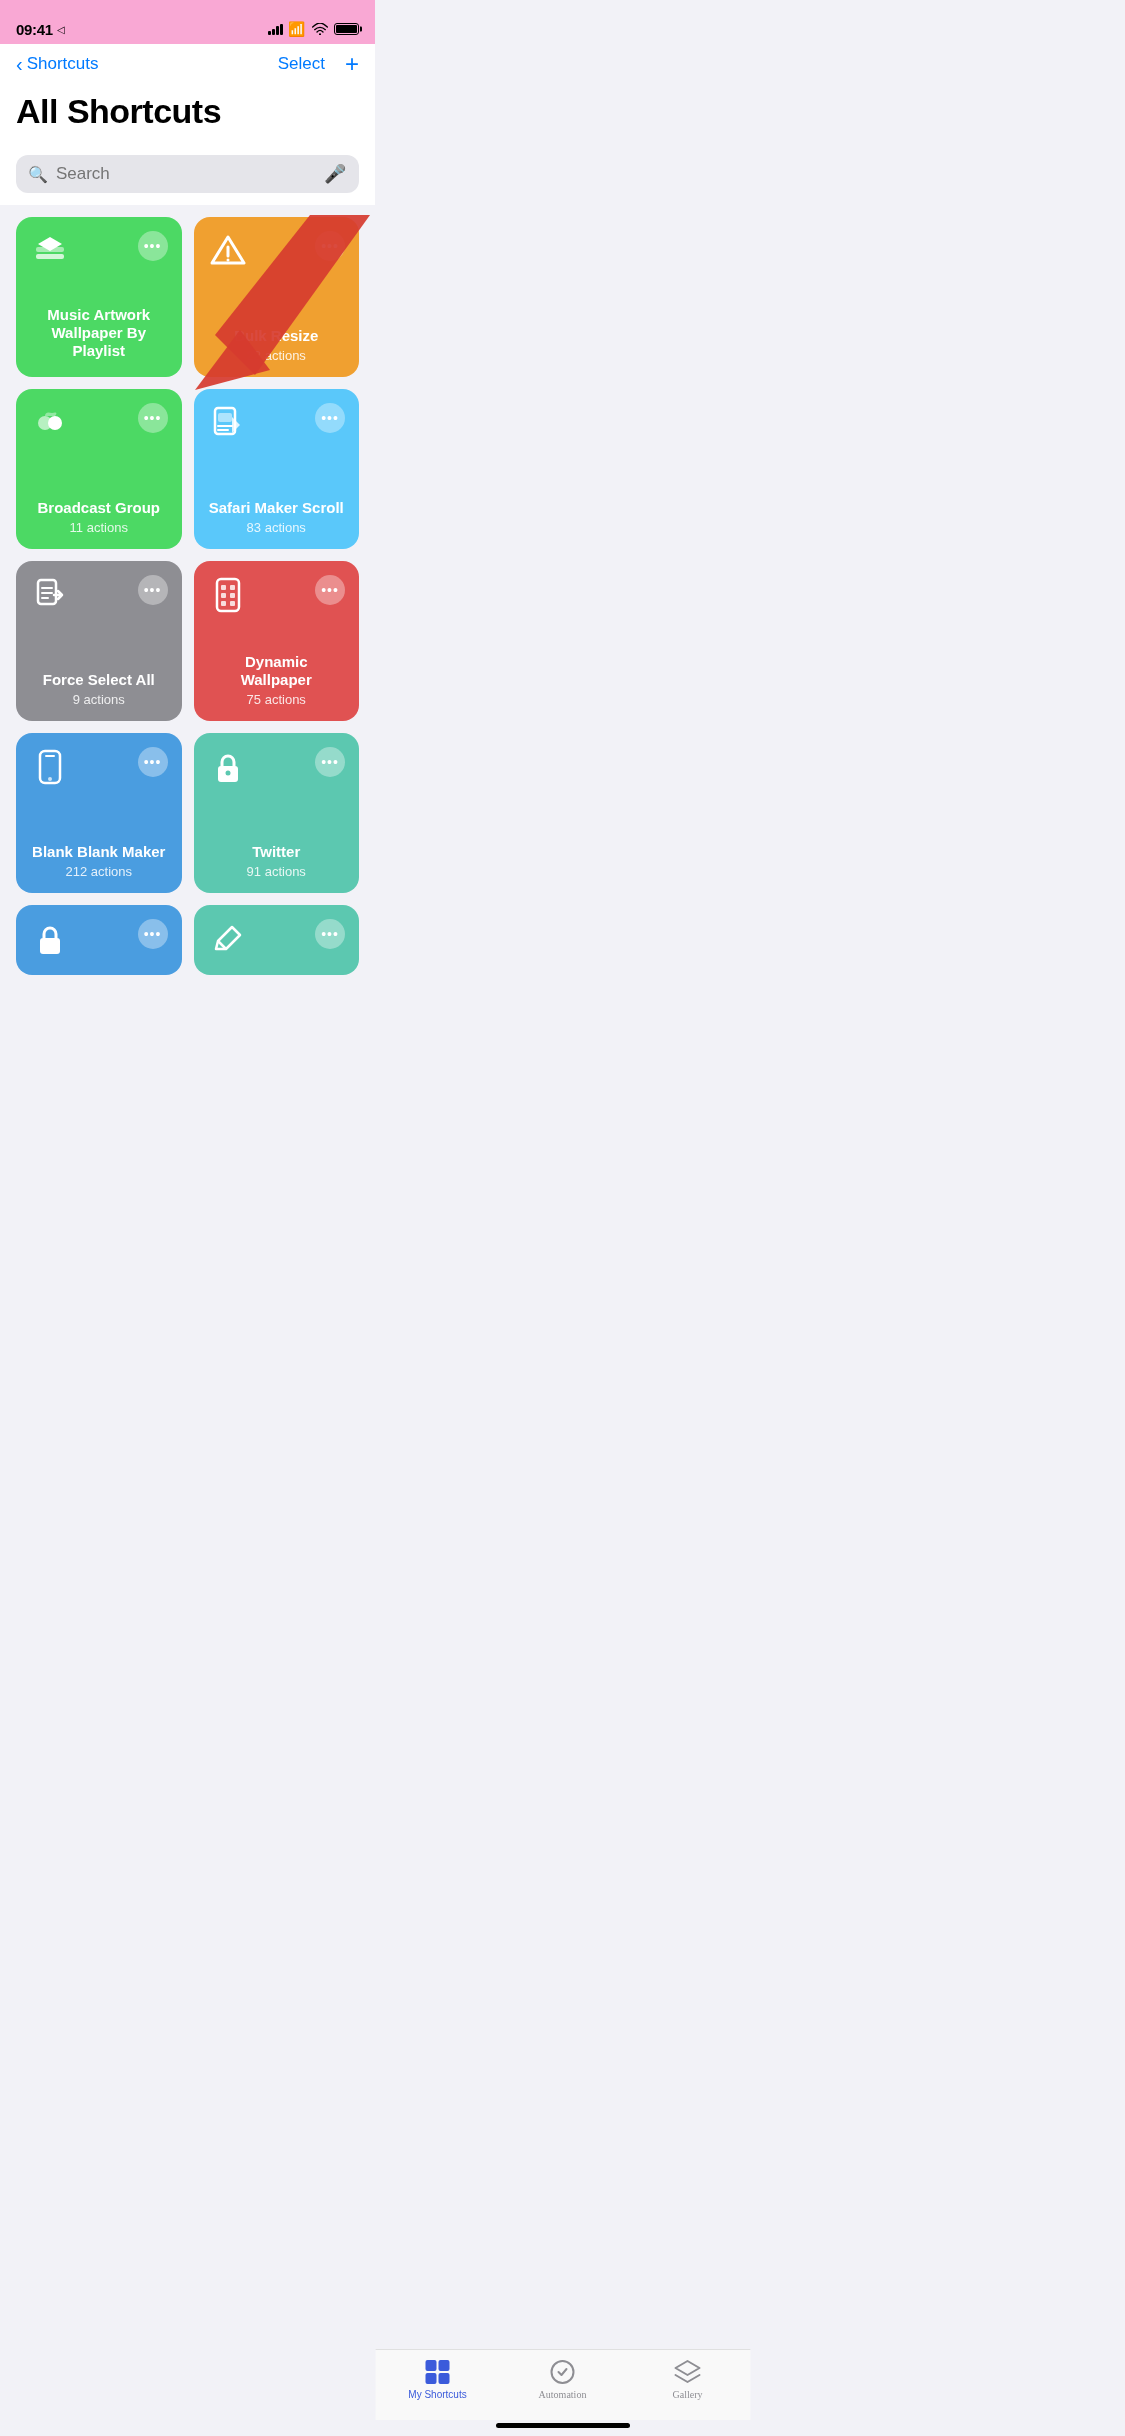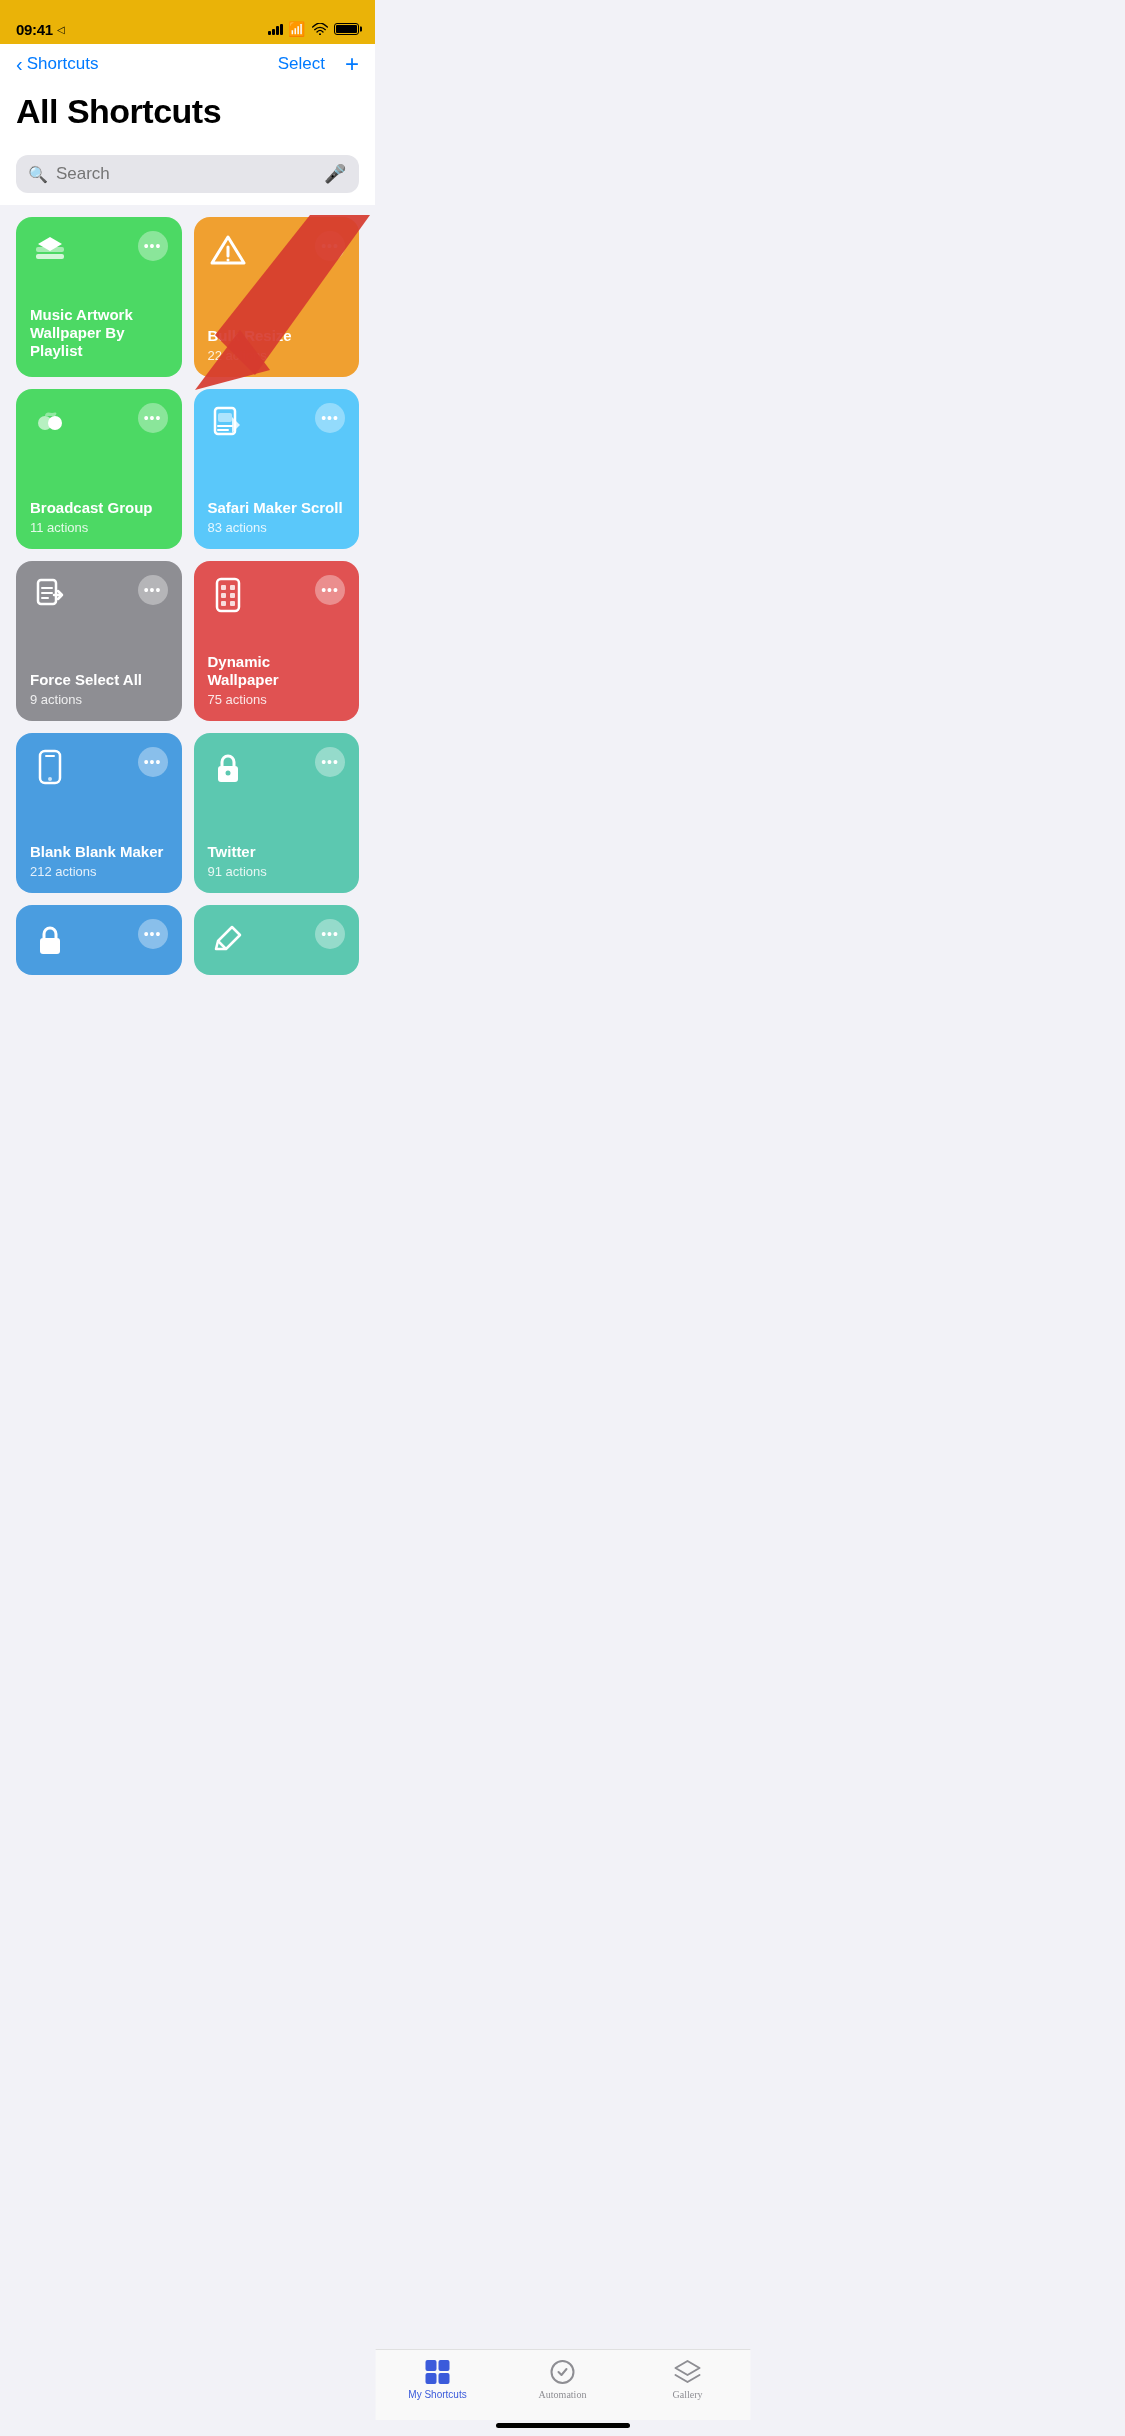--- a/index.html
+++ b/index.html
@@ -14,21 +14,21 @@
       position: relative;
     }
 
     
     .status-bar {
       display: flex;
       justify-content: space-between;
       align-items: center;
       padding: 14px 16px 0 16px;
       height: 44px;
-      background: #eab308;
+      background: #f9a8d4;
     }
     .status-time {
       font-size: 15px;
       font-weight: 600;
       color: #000;
       letter-spacing: -0.3px;
     }
     .status-icons {
       display: flex;
       align-items: center;
@@ -215,20 +215,21 @@
     }
     .more-dots {
       color: white;
       font-size: 14px;
       letter-spacing: 1px;
       line-height: 1;
     }
 
     .card-bottom {
       margin-top: 4px;
+      text-align: center;
     }
     .card-title {
       color: white;
       font-size: 15px;
       font-weight: 600;
       line-height: 1.2;
       margin-bottom: 3px;
     }
     .card-subtitle {
       color: rgba(255,255,255,0.85);

